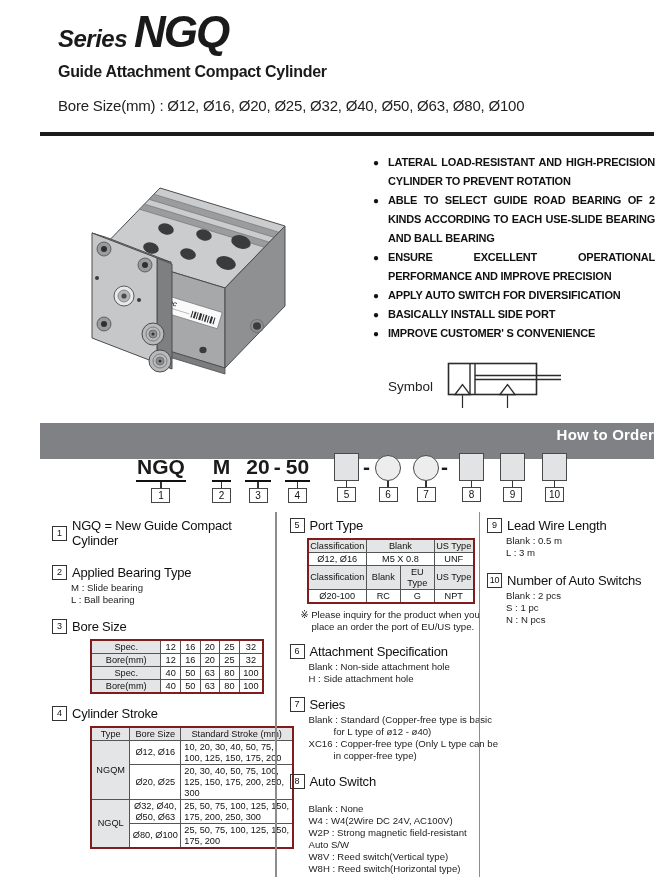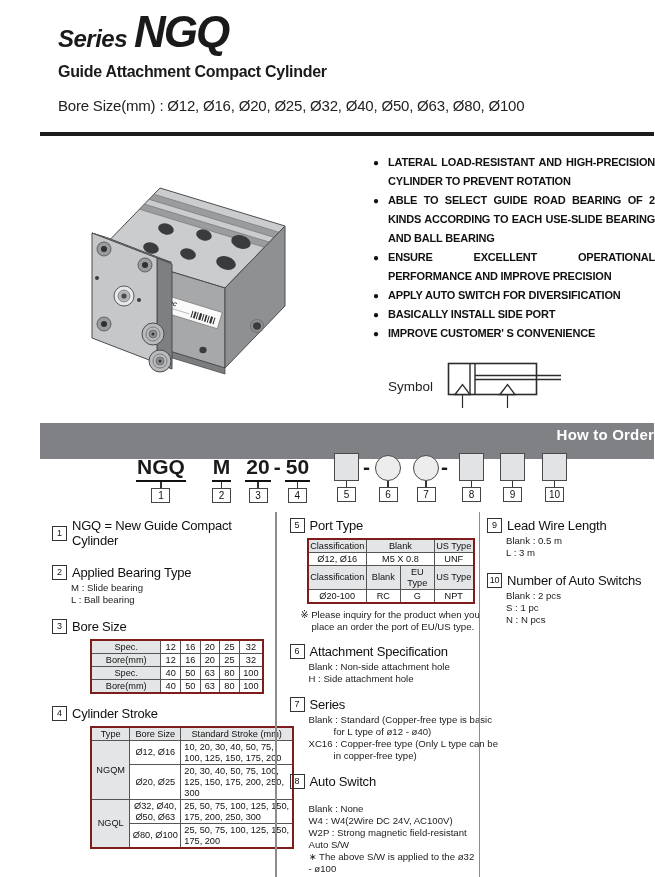--- a/index.html
+++ b/index.html
@@ -363,21 +363,20 @@
       </div>
       <div class="sub hang" style="margin-top:2px;width:172px;">Blank : Standard (Copper-free type is basic for L type of ø12 - ø40)</div>
       <div class="sub hang" style="width:172px;">XC16 : Copper-free type (Only L type can be in copper-free type)</div>
       <div class="sec-head" style="margin-top:12px;">
         <span class="sec-num">8</span>
         <span>Auto Switch</span>
       </div>
       <div class="sub" style="margin-top:14px;">Blank : None</div>
       <div class="sub">W4 : W4(2Wire DC 24V, AC100V)</div>
       <div class="sub" style="width:176px;">W2P : Strong magnetic field-resistant Auto S/W</div>
-      <div class="sub">∗ The above S/W is applied to the ø32 - ø100</div>
       <div class="sub">W8V : Reed switch(Vertical type)</div>
       <div class="sub">W8H : Reed switch(Horizontal type)</div>
 
     </div>
 
     <div class="vdiv"></div>
 
     <div class="col3">
       <div class="sec-head mt6">
         <span class="sec-num">9</span>

